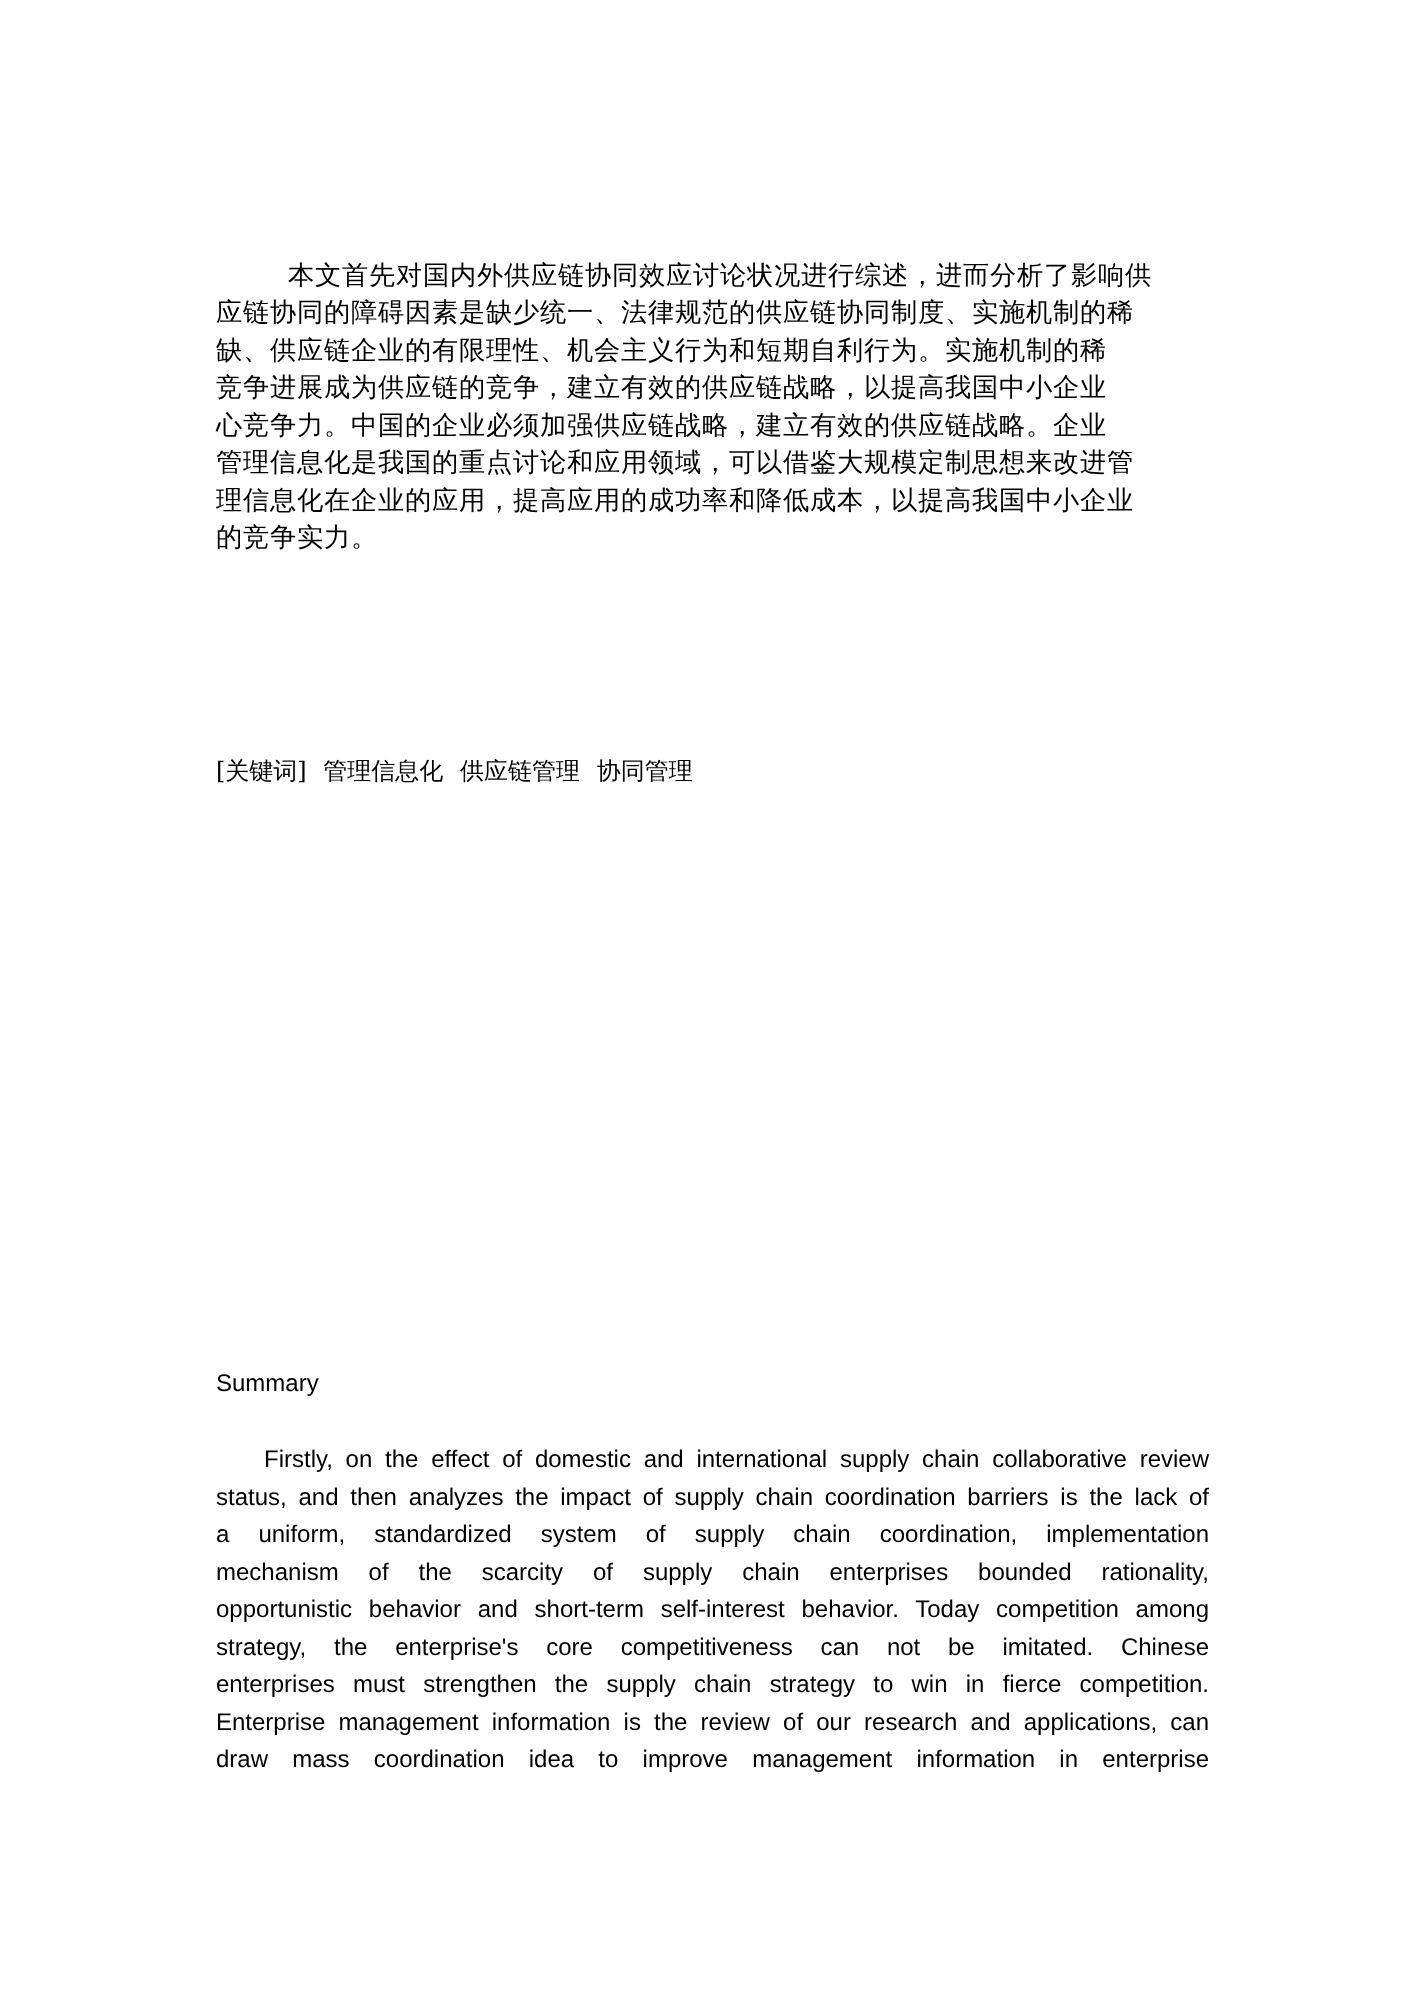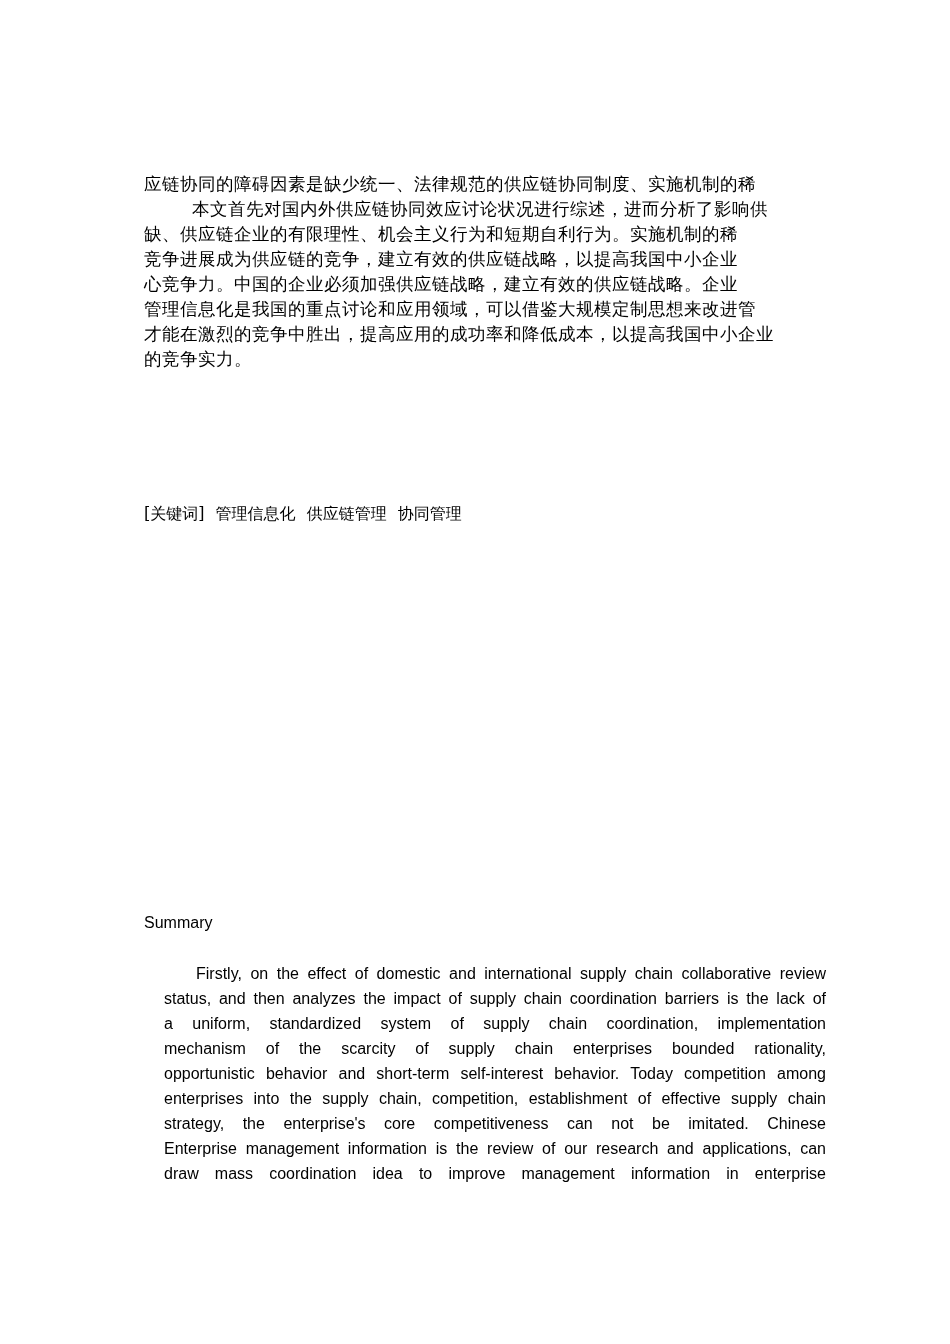--- a/index.html
+++ b/index.html
@@ -2,50 +2,50 @@
 <html><head>
 <meta charset="utf-8">
 <style>
   html, body { margin: 0; padding: 0; background: #ffffff; }
   body { width: 950px; height: 1344px; position: relative; overflow: hidden; color: #000; }
   .cn { position: absolute; left: 144px; width: 660px; font-family: "DejaVu Serif", "Liberation Serif", serif; font-size: 17.5px; }
   .cn .line { height: 25px; line-height: 25px; white-space: nowrap; letter-spacing: 0.5px; }
   .kw { position: absolute; left: 144px; top: 501px; font-family: "DejaVu Serif", "Liberation Serif", serif; font-size: 16px; line-height: 25px; white-space: nowrap; }
   .kw span { margin-right: 6px; }
   .en-title { position: absolute; left: 144px; top: 912px; font-family: "Liberation Sans", sans-serif; font-size: 16px; line-height: 22px; }
-  .en { position: absolute; left: 144px; top: 961px; width: 662px; font-family: "Liberation Sans", sans-serif; font-size: 16px; margin-left: 20px; }
+  .en { position: absolute; left: 144px; top: 961px; width: 662px; font-family: "Liberation Sans", sans-serif; font-size: 16px; }
   .en .line { height: 25px; line-height: 25px; white-space: nowrap; text-align: justify; text-align-last: justify; width: 662px; }
   .en .line.first { text-indent: 32px; }
 </style>
 </head>
 <body>
 
 <div class="cn" style="top:172px;">
+  <div class="line" style="text-indent:48px;">本文首先对国内外供应链协同效应讨论状况进行综述，进而分析了影响供</div>
   <div class="line">应链协同的障碍因素是缺少统一、法律规范的供应链协同制度、实施机制的稀</div>
-  <div class="line" style="text-indent:48px;">本文首先对国内外供应链协同效应讨论状况进行综述，进而分析了影响供</div>
   <div class="line">缺、供应链企业的有限理性、机会主义行为和短期自利行为。实施机制的稀</div>
   <div class="line">竞争进展成为供应链的竞争，建立有效的供应链战略，以提高我国中小企业</div>
   <div class="line">心竞争力。中国的企业必须加强供应链战略，建立有效的供应链战略。企业</div>
   <div class="line">管理信息化是我国的重点讨论和应用领域，可以借鉴大规模定制思想来改进管</div>
-  <div class="line">才能在激烈的竞争中胜出，提高应用的成功率和降低成本，以提高我国中小企业</div>
+  <div class="line">理信息化在企业的应用，提高应用的成功率和降低成本，以提高我国中小企业</div>
   <div class="line">的竞争实力。</div>
 </div>
 
 <div class="kw">
   <span>[关键词]</span>
   <span>管理信息化</span>
   <span>供应链管理</span>
   <span>协同管理</span>
 </div>
 
 <div class="en-title">Summary</div>
 
 <div class="en">
   <div class="line first">Firstly, on the effect of domestic and international supply chain collaborative review</div>
   <div class="line">status, and then analyzes the impact of supply chain coordination barriers is the lack of</div>
   <div class="line">a uniform, standardized system of supply chain coordination, implementation</div>
   <div class="line">mechanism of the scarcity of supply chain enterprises bounded rationality,</div>
   <div class="line">opportunistic behavior and short-term self-interest behavior. Today competition among</div>
-  <div class="line">enterprises into the supply chain, competition, establishment of effective supply chain</div>
   <div class="line">strategy, the enterprise's core competitiveness can not be imitated. Chinese</div>
+  <div class="line">enterprises must strengthen the supply chain strategy to win in fierce competition.</div>
   <div class="line">Enterprise management information is the review of our research and applications, can</div>
   <div class="line">draw mass coordination idea to improve management information in enterprise</div>
 </div>
 
 </body></html>

